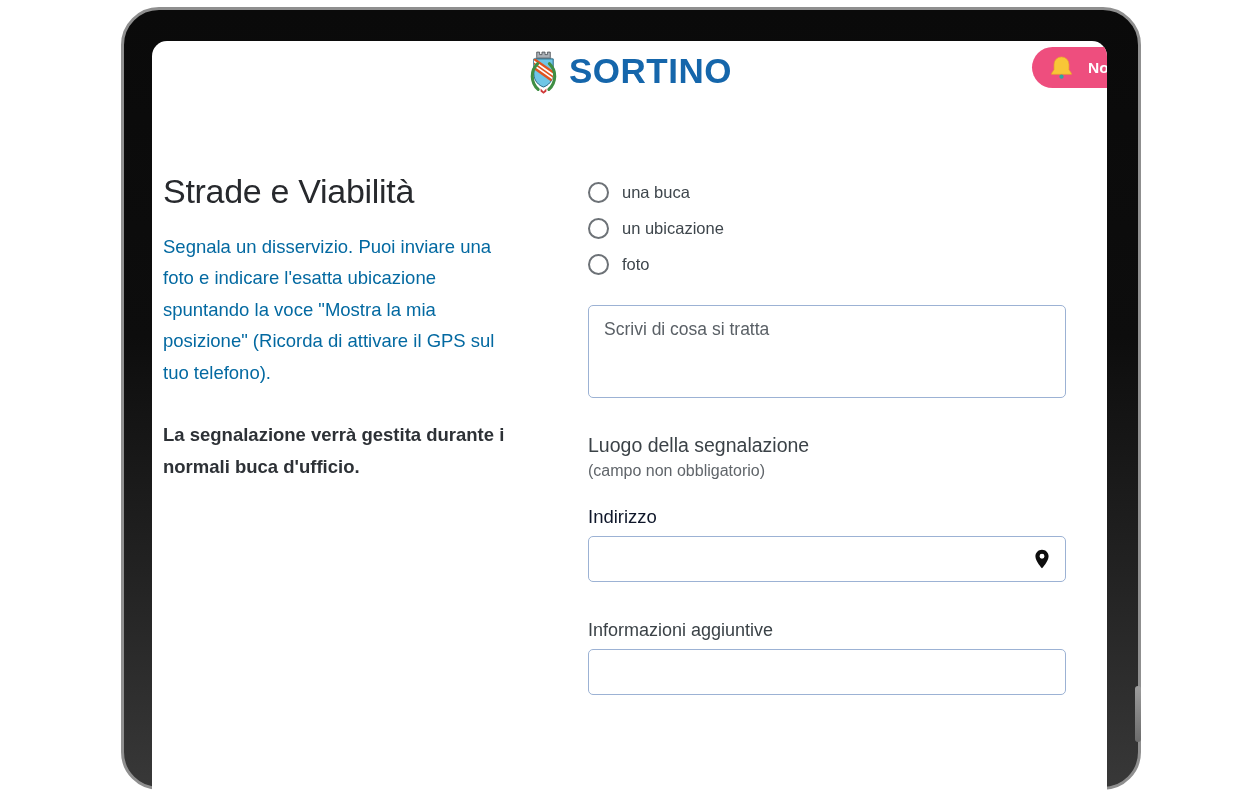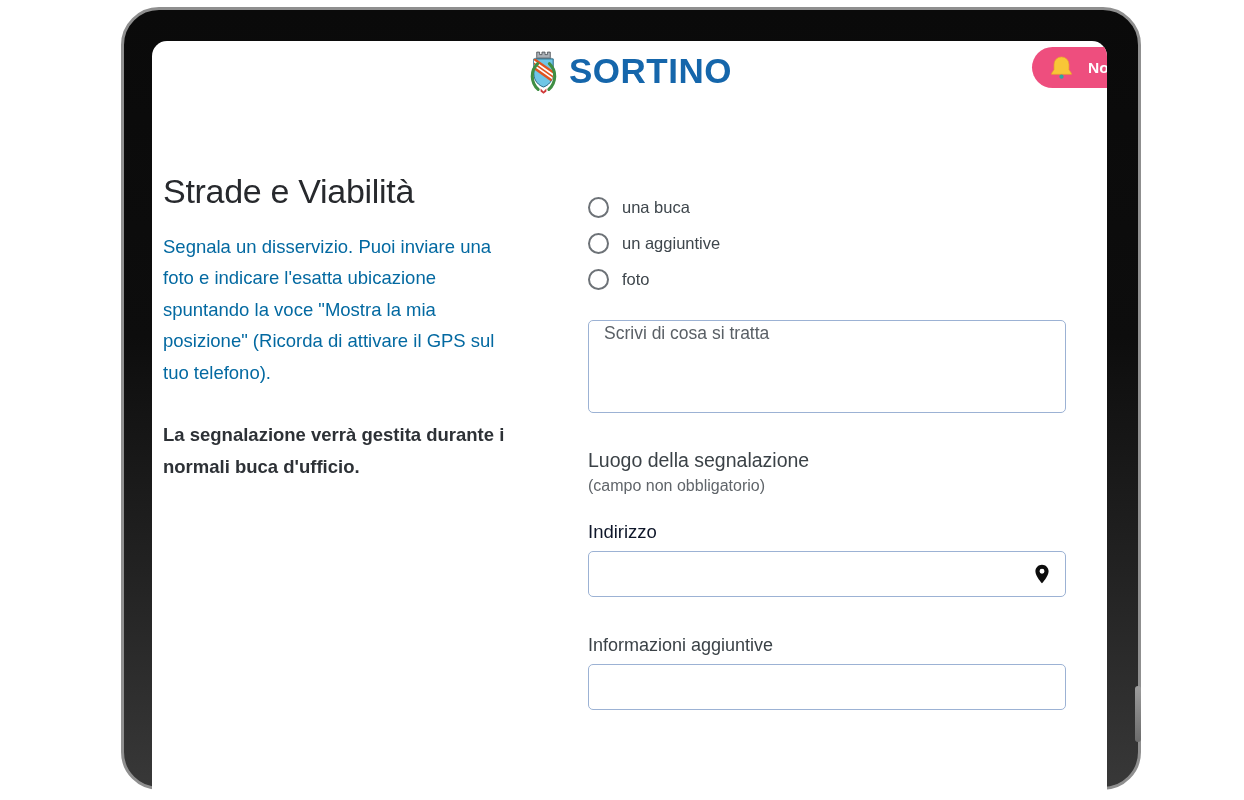--- a/index.html
+++ b/index.html
@@ -54,31 +54,31 @@
     color: #2d3136;
   }
 
   
   .right-col { position: absolute; left: 436px; top: 136px; width: 478px; }
   .seg-label { font-size: 17px; color: #3b4247; }
   .radio-row {
     display: flex; align-items: center; gap: 13px; height: 22px;
     margin-top: 14px; cursor: pointer;
   }
-  .radio-row.first { margin-top: 19px; }
+  .radio-row.first { margin-top: 4px; }
   .radio-circle {
     width: 21px; height: 21px; border: 2px solid #6d7277; border-radius: 50%;
     background: #ffffff; flex: 0 0 auto;
   }
   .radio-label { font-size: 16.5px; color: #3e464c; }
 
   .desc-input {
     display: block; margin-top: 30px; width: 100%; height: 93px;
     border: 1.5px solid #9cb2d4; border-radius: 5px;
-    padding: 2px 15px; font-size: 17.5px; color: #3b4247;
+    padding: 13px 15px; font-size: 17.5px; color: #3b4247;
     font-family: "Liberation Sans", sans-serif; resize: none; outline: none;
   }
   .desc-input::placeholder { color: #5a6066; opacity: 1; }
 
   .loc-label  { margin-top: 36px; font-size: 19.5px; color: #3b4247; }
   .loc-hint   { margin-top: 5px;  font-size: 16px; color: #60656a; }
   .addr-label { margin-top: 26px; font-size: 18.5px; color: #0f172a; }
   .add-label  { margin-top: 38px; font-size: 18px; color: #3b4247; }
 
   .input-wrap { position: relative; margin-top: 8px; height: 46px; }
@@ -137,21 +137,21 @@
     </section>
 
     <section class="right-col">
 
       <div class="radio-row first">
         <span class="radio-circle"></span>
         <span class="radio-label">una buca</span>
       </div>
       <div class="radio-row">
         <span class="radio-circle"></span>
-        <span class="radio-label">un aggiuntive</span>
+        <span class="radio-label">un ubicazione</span>
       </div>
       <div class="radio-row">
         <span class="radio-circle"></span>
         <span class="radio-label">foto</span>
       </div>
 
       <textarea class="desc-input" placeholder="Scrivi di cosa si tratta" style=""></textarea>
 
       <div class="loc-label">Luogo della segnalazione</div>
       <div class="loc-hint">(campo non obbligatorio)</div>

